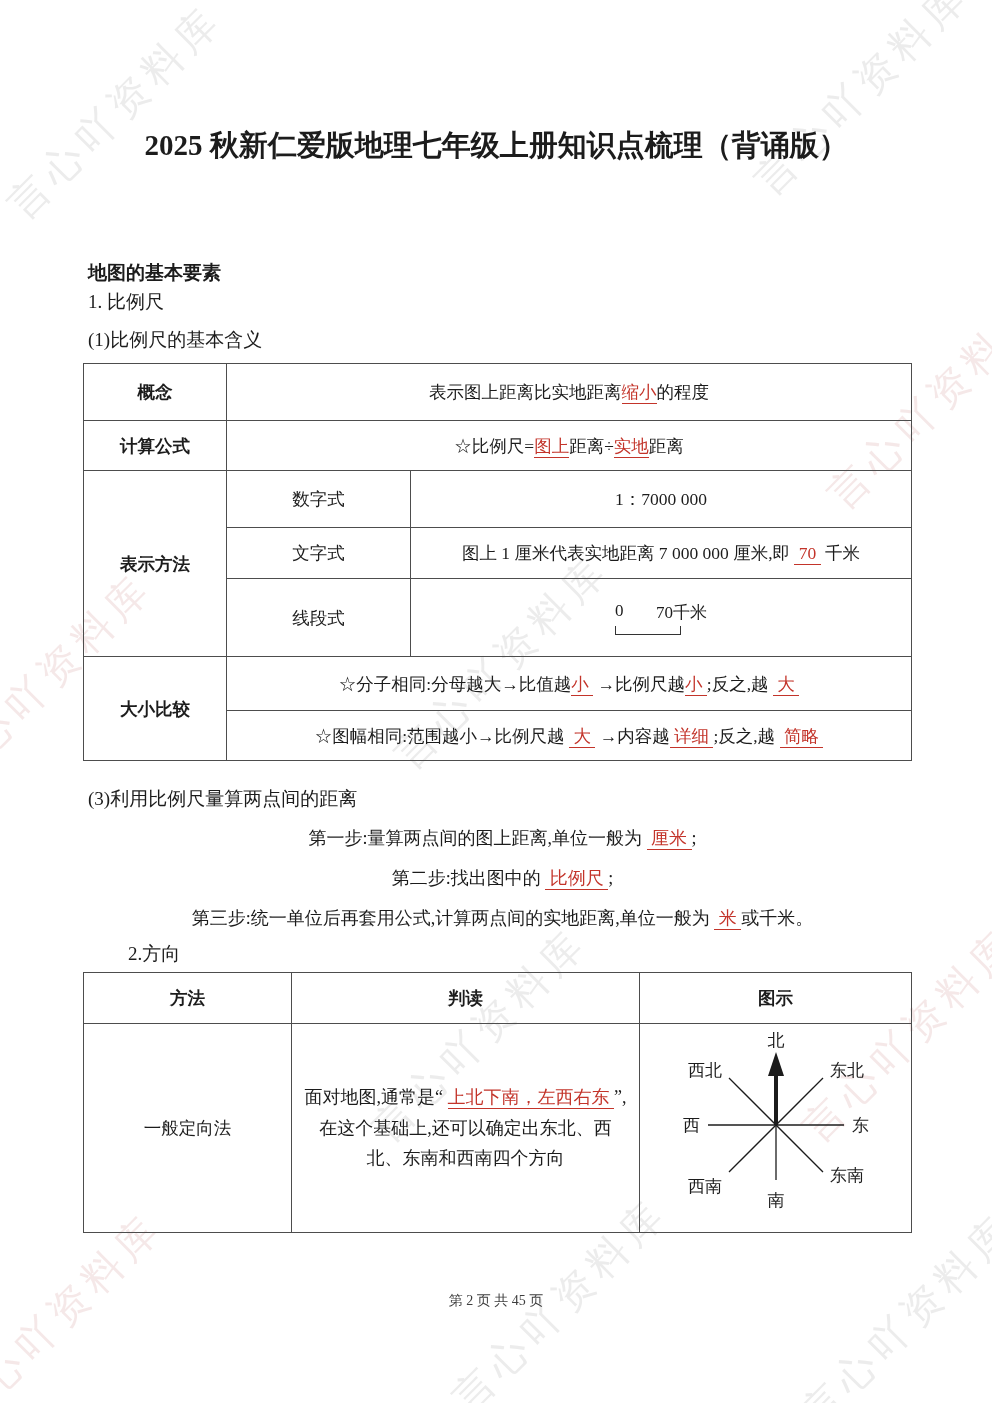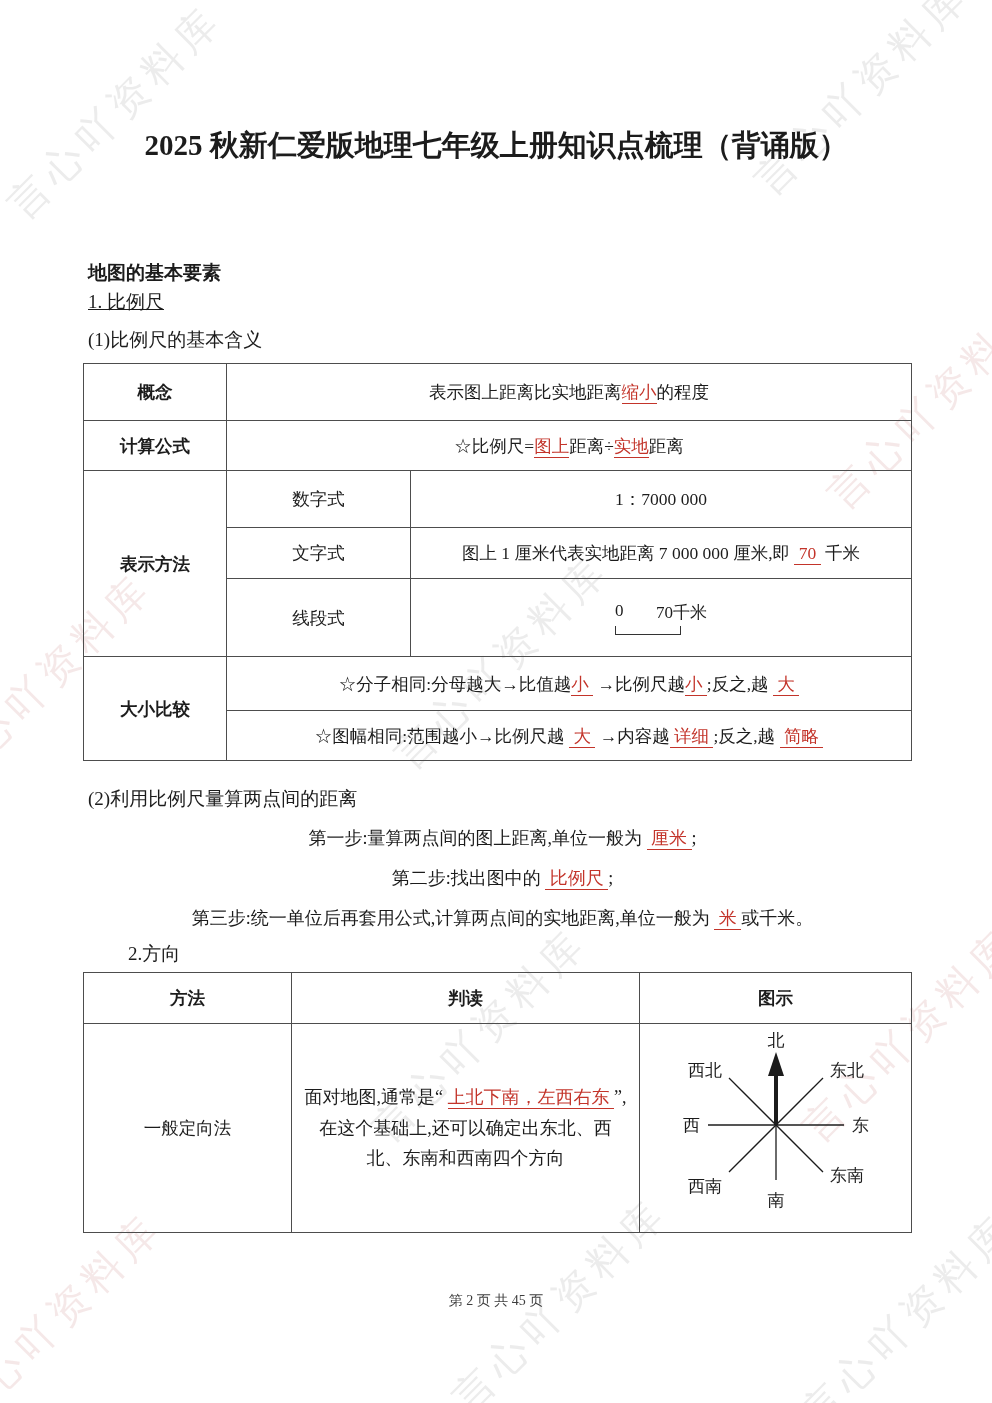--- a/index.html
+++ b/index.html
@@ -15,21 +15,21 @@
     font-size:40px; letter-spacing:7px; font-weight:400;
     transform:translate(-50%,-50%) rotate(-45deg);
     pointer-events:none; user-select:none;
   }
   .wm-gray { color:rgba(130,130,130,0.15); }
   .wm-pink { color:rgba(190,110,110,0.16); }
   .layer { position:absolute; z-index:1; }
   #title   { top:126px; left:0; width:992px; text-align:center; font-size:29px; font-weight:bold; }
   #subtitle{ top:192px; left:0; width:992px; text-align:center; font-size:26px; font-weight:bold; }
   #heading { top:236px; left:88px; font-size:19px; font-weight:bold;margin-top:24px; }
-  #item1   { top:289px; left:88px; font-size:19px;text-decoration:underline; }
+  #item1   { top:289px; left:88px; font-size:19px; }
   #sub1    { top:327px; left:88px; font-size:19px; }
   #sub2    { top:786px; left:88px; font-size:19px; }
   #step1   { top:826px; left:88px; width:829px; font-size:18px; }
   #step2   { top:866px; left:88px; width:829px; font-size:18px; }
   #step3   { top:906px; left:88px; width:829px; font-size:18px; }
   #item2   { top:941px; left:88px; font-size:19px;margin-left:40px; }
   #footer  { top:1292px; left:0; width:992px; text-align:center; font-size:14px; color:#3d3d3d; }
   table { border-collapse:collapse; table-layout:fixed; }
   #table1 { top:363px; left:83px; width:829px; }
   #table2 { top:972px; left:83px; width:829px; }
@@ -108,21 +108,21 @@
     <tr style="height:54px;">
       <td rowspan="2" class="bold">大小比较</td>
       <td colspan="2" class="rich"><span>☆分子相同:分母越大→比值越</span><span class="ru">小 </span><span> →比例尺越</span><span class="ru">小 </span><span>;反之,越 </span><span class="ru"> 大 </span></td>
     </tr>
     <tr style="height:50px;font-family:Liberation Serif, serif;">
       <td colspan="2" class="rich"><span>☆图幅相同:范围越小→比例尺越 </span><span class="ru"> 大 </span><span> →内容越</span><span class="ru"> 详细 </span><span>;反之,越 </span><span class="ru"> 简略 </span></td>
     </tr>
   </tbody>
     </table>
 
-  <div class="layer" id="sub2">(2)利用比例尺量算两点间的距离</div>
+  <div class="layer" id="sub2">(3)利用比例尺量算两点间的距离</div>
   <div class="layer rich" id="step1"><span>第一步:量算两点间的图上距离,单位一般为 </span><span class="ru"> 厘米 </span><span>;</span></div>
   <div class="layer rich" id="step3"><span>第三步:统一单位后再套用公式,计算两点间的实地距离,单位一般为 </span><span class="ru"> 米 </span><span>或千米。</span></div>
   <div class="layer rich" id="step2"><span>第二步:找出图中的 </span><span class="ru"> 比例尺 </span><span>;</span></div>
   <div class="layer" id="item2">2.方向</div>
 
   <table class="layer" id="table2">
     <colgroup>
         <col style="width:208px">
         <col style="width:348px">
         <col>

